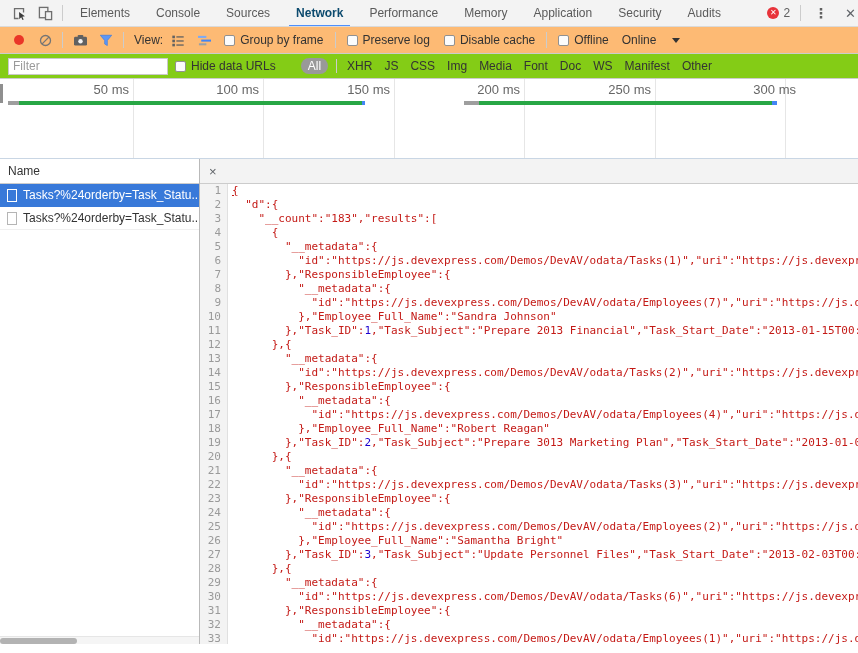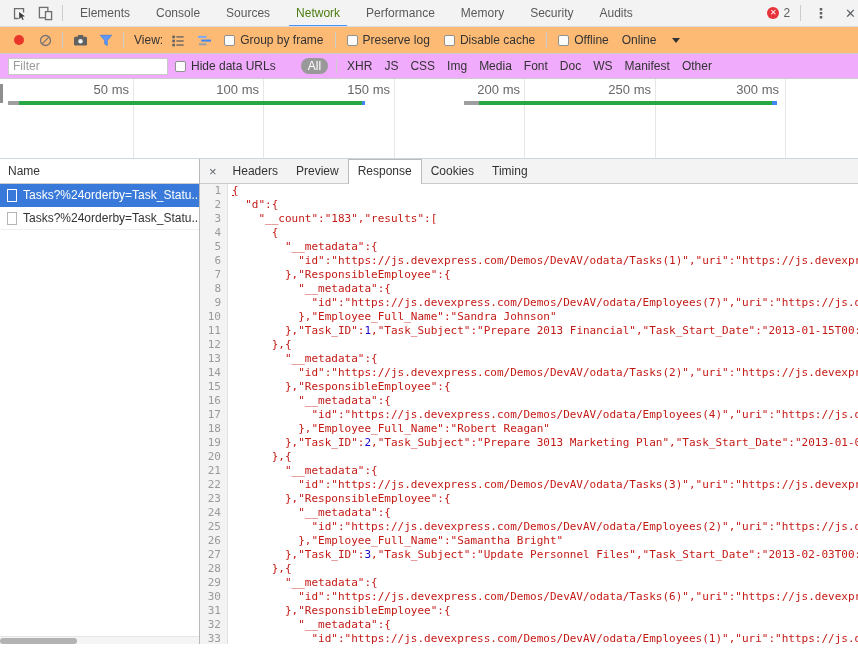--- a/index.html
+++ b/index.html
@@ -8,40 +8,40 @@
     width:858px; height:644px; overflow:hidden; background:#fff;
     font-family:"Liberation Sans","DejaVu Sans",sans-serif; font-size:12px; color:#333;
     display:flex; flex-direction:column; position:relative;
   }
   
   .tabbar { height:27px; flex:none; background:#f3f3f3; border-bottom:1px solid #dadada;
     display:flex; align-items:center; padding-left:6px; overflow:hidden; white-space:nowrap; }
   .tbtn { width:26px; height:24px; display:flex; align-items:center; justify-content:center; flex:none; cursor:pointer; }
   .vdiv { width:1px; height:16px; background:#ccc; margin:0 4px; flex:none; }
   .tab { padding:0 13px; height:27px; line-height:26px; color:#5a5a5a; cursor:pointer; flex:none; position:relative; }
-  .tab.active { color:#4d7c0f; }
+  .tab.active { color:#0c4a6e;font-weight:bold; }
   .tab.active::after { content:""; position:absolute; left:6px; right:6px; bottom:0; height:2px; background:#4D90FE; }
   .tabbar-right { margin-left:auto; display:flex; align-items:center; flex:none; }
   .errbadge { display:flex; align-items:center; margin-right:6px; }
   .errcircle { width:12px; height:12px; border-radius:50%; background:#E8333A; color:#fff; font-size:8px; line-height:12px;
     text-align:center; margin-right:4px; font-weight:bold; }
   .errcount { color:#5f5f5f; }
   .menu-dots { font-size:14px; font-weight:bold; color:#616161; padding:0 9px; cursor:pointer; }
   .win-close { font-size:13px; color:#5f6368; padding:0 2px 0 8px; cursor:pointer; }
   
   .toolbar { height:27px; flex:none; background:#fdba74; border-bottom:1px solid #ccc;
     display:flex; align-items:center; padding-left:6px; white-space:nowrap; }
   .toolbar .lbl { color:#333; margin:0 2px 0 6px; }
   .cbgroup { display:flex; align-items:center; margin:0 7px; cursor:pointer; }
   .cb { width:11px; height:11px; border:1px solid #919191; border-radius:2px; background:#fcfcfc; display:inline-block; margin-right:5px; flex:none; }
   .caret { width:0; height:0; border-left:4px solid transparent; border-right:4px solid transparent; border-top:5px solid #333;
     display:inline-block; margin-left:16px; }
   .throttle { margin-left:6px; color:#333; cursor:pointer; }
   
-  .filterbar { height:25px; flex:none; background:#f0abfc; border-bottom:1px solid #ccc;
+  .filterbar { height:25px; flex:none; background:#84cc16; border-bottom:1px solid #ccc;
     display:flex; align-items:center; padding-left:8px; white-space:nowrap; }
   .filter-input { width:160px; height:17px; border:1px solid #c9c9c9; background:#fff; font-family:inherit; font-size:12px;
     padding:0 4px; color:#333; outline:none; }
   .filter-input::placeholder { color:#9a9a9a; }
   .ftypes { display:flex; align-items:center; margin-left:6px;padding-left:12px; }
   .ftype { padding:0 6px; color:#333; cursor:pointer; }
   .ftype.pill { background:#999; color:#fff; border-radius:8px; padding:1px 7px; margin-right:4px; }
   .vdiv-sm { width:1px; height:14px; background:#ccc; margin:0 4px; }
   
   .overview { height:80px; flex:none; position:relative; background:#fff; border-bottom:1px solid #c9d6e4; overflow:hidden; }
@@ -100,20 +100,21 @@
       </span>
     </div>
     <div class="vdiv"></div>
     <div class="tabs-strip" style="display:flex;">
         <div class="tab">Elements</div>
         <div class="tab">Console</div>
         <div class="tab">Sources</div>
         <div class="tab active">Network</div>
         <div class="tab">Performance</div>
         <div class="tab">Memory</div>
+        <div class="tab">Application</div>
         <div class="tab">Security</div>
         <div class="tab">Audits</div>
       </div>
     <div class="tabbar-right">
       <div class="errbadge">
         <span class="errcircle">✕</span>
         <span class="errcount">2</span>
       </div>
       <div class="vdiv"></div>
       <div class="menu-dots">⋮</div>
@@ -226,21 +227,21 @@
       <div class="ticklabel" style="left: 133px;">50 ms</div>
       <div class="gridline" style="left: 263px;"></div>
       <div class="ticklabel" style="left: 263px;">100 ms</div>
       <div class="gridline" style="left: 394px;"></div>
       <div class="ticklabel" style="left: 394px;">150 ms</div>
       <div class="gridline" style="left: 524px;"></div>
       <div class="ticklabel" style="left: 524px;">200 ms</div>
       <div class="gridline" style="left: 655px;"></div>
       <div class="ticklabel" style="left: 655px;">250 ms</div>
       <div class="gridline" style="left: 785px;"></div>
-      <div class="ticklabel" style="left: 783px;">300 ms</div>
+      <div class="ticklabel" style="left: 800px;">300 ms</div>
       <div class="ov-bar" style="left: 8px;">
         <span class="ov-seg" style="width: 11px; background: rgb(158, 158, 158);"></span>
         <span class="ov-seg" style="width: 343px; background: rgb(40, 167, 69);"></span>
         <span class="ov-seg" style="width: 3px; background: rgb(66, 133, 244);"></span>
       </div>
       <div class="ov-bar" style="left: 464px;">
         <span class="ov-seg" style="width: 15px; background: rgb(158, 158, 158);"></span>
         <span class="ov-seg" style="width: 293px; background: rgb(40, 167, 69);"></span>
         <span class="ov-seg" style="width: 5px; background: rgb(66, 133, 244);"></span>
       </div>
@@ -263,27 +264,20 @@
           </div>
         </div>
       <div class="h-scrollbar">
         <div class="h-thumb"></div>
       </div>
     </div>
 
     <div class="detail">
       <div class="detail-tabs">
         <span class="dclose">×</span>
-        <div style="display:flex;">
-            <span class="dtab">Headers</span>
-            <span class="dtab">Preview</span>
-            <span class="dtab active">Response</span>
-            <span class="dtab">Cookies</span>
-            <span class="dtab">Timing</span>
-          </div>
       </div>
       <div class="code">
           <div class="line">
             <span class="ln">1</span>
             <span class="lc">{</span>
           </div>
           <div class="line">
             <span class="ln">2</span>
             <span class="lc">  "d":{</span>
           </div>

